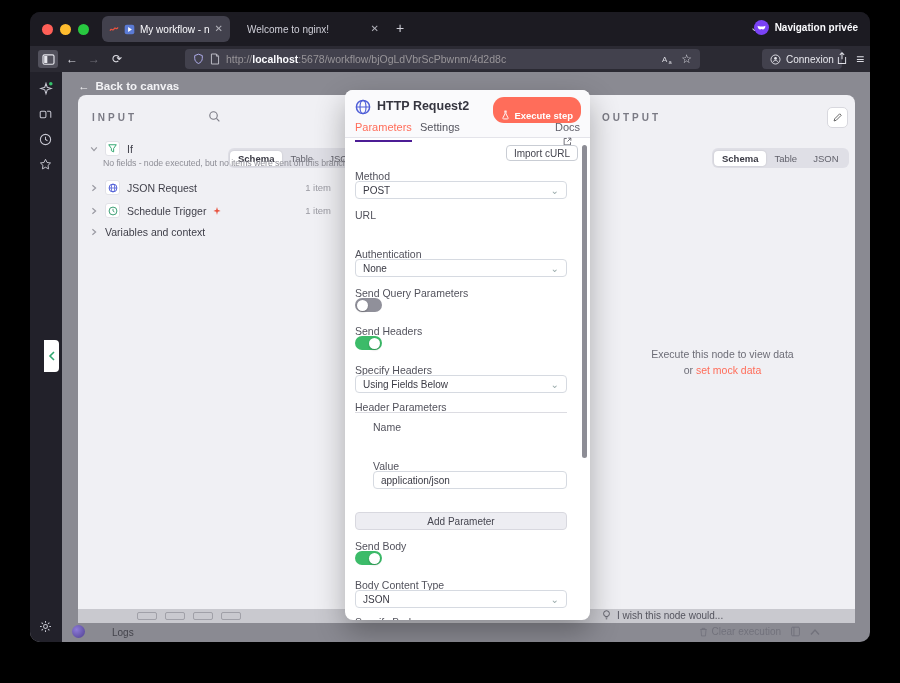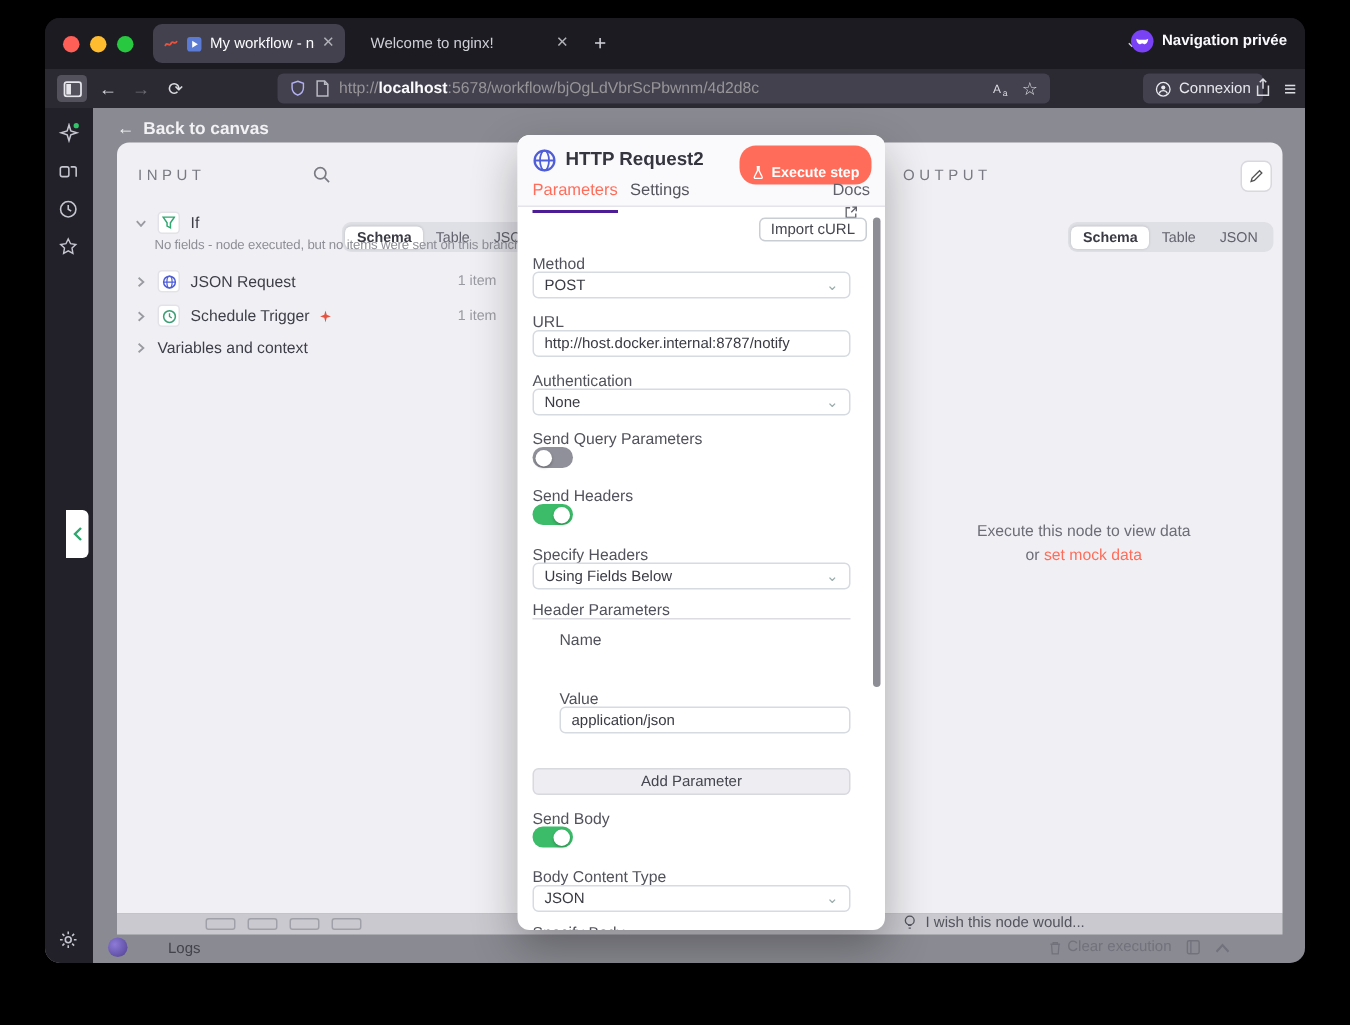--- a/index.html
+++ b/index.html
@@ -33,21 +33,21 @@
   .connexion-btn { position:absolute; left:732px; top:3px; height:20px; background:#42414d; border-radius:4px; display:flex; align-items:center; padding:0 8px; gap:5px; color:#e8e8ee; font-size:10px; }
 
   
   #app { position:absolute; left:0; top:60px; width:840px; height:570px; background:#8a8a92; }
   #left-rail { position:absolute; left:0; top:0; width:32px; height:100%; background:#22212a; }
   .rail-ico { position:absolute; left:9px; color:#c5c5cf; }
   .back-link { position:absolute; left:48px; top:8px; color:#f2f2f5; font-size:11.5px; font-weight:bold; display:flex; gap:6px; align-items:center; }
 
   
   #ndv { position:absolute; left:48px; top:23px; width:777px; height:514px; background:#f0f0f4; border-radius:8px 8px 0 0; }
-  .panel-title { font-size:10px; font-weight:normal; letter-spacing:3px; color:#7a7a84; }
+  .panel-title { font-size:10px; font-weight:bold; letter-spacing:3px; color:#7a7a84; }
   .seg { display:flex; background:#dfdfe6; border-radius:6px; padding:2px; height:20px; align-items:center;margin-top:41px; }
   .seg span { font-size:9.5px; color:#62626c; padding:2px 8px; border-radius:4px; white-space:nowrap; }
   .seg span.on { background:#fff; color:#3a3a44; font-weight:bold; box-shadow:0 0 2px rgba(0,0,0,.15); }
   .tree-row { position:absolute; display:flex; align-items:center; gap:7px; font-size:10.5px; color:#3e3e48; }
   .tree-chev { color:#9a9aa2; display:flex; }
   .node-box { width:15px; height:15px; background:#fff; border:1px solid #e2e2e8; border-radius:3px; display:flex; align-items:center; justify-content:center; }
   .count { position:absolute; right:14px; font-size:9.5px; color:#9a9aa2; font-weight:normal; }
   .if-note { position:absolute; left:25px; top:63px; width:245px; font-size:8.8px; color:#8e8e96; letter-spacing:-0.1px; }
   .out-empty { position:absolute; left:512px; top:252px; width:265px; text-align:center; font-size:10.5px; color:#6d6d77; line-height:1.5; }
   .out-empty .lnk { color:#ff6d5a; }
@@ -361,21 +361,20 @@
 
       <button class="import-curl">Import cURL</button>
 
       <div class="fld-label" style="top:80px">Method</div>
       <div class="fld-select" style="top:91px">
           <span>POST</span>
           <span class="chev">⌄</span>
         </div>
 
       <div class="fld-label" style="top:119px">URL</div>
-      <input class="fld-input" style="top: 130px;" value="http://host.docker.internal:8787/notify">
 
       <div class="fld-label" style="top:158px">Authentication</div>
       <div class="fld-select" style="top:169px">
           <span>None</span>
           <span class="chev">⌄</span>
         </div>
 
       <div class="fld-label" style="top:197px">Send Query Parameters</div>
       <div class="toggle off" style="top:208px">
           <span class="knob"></span>

